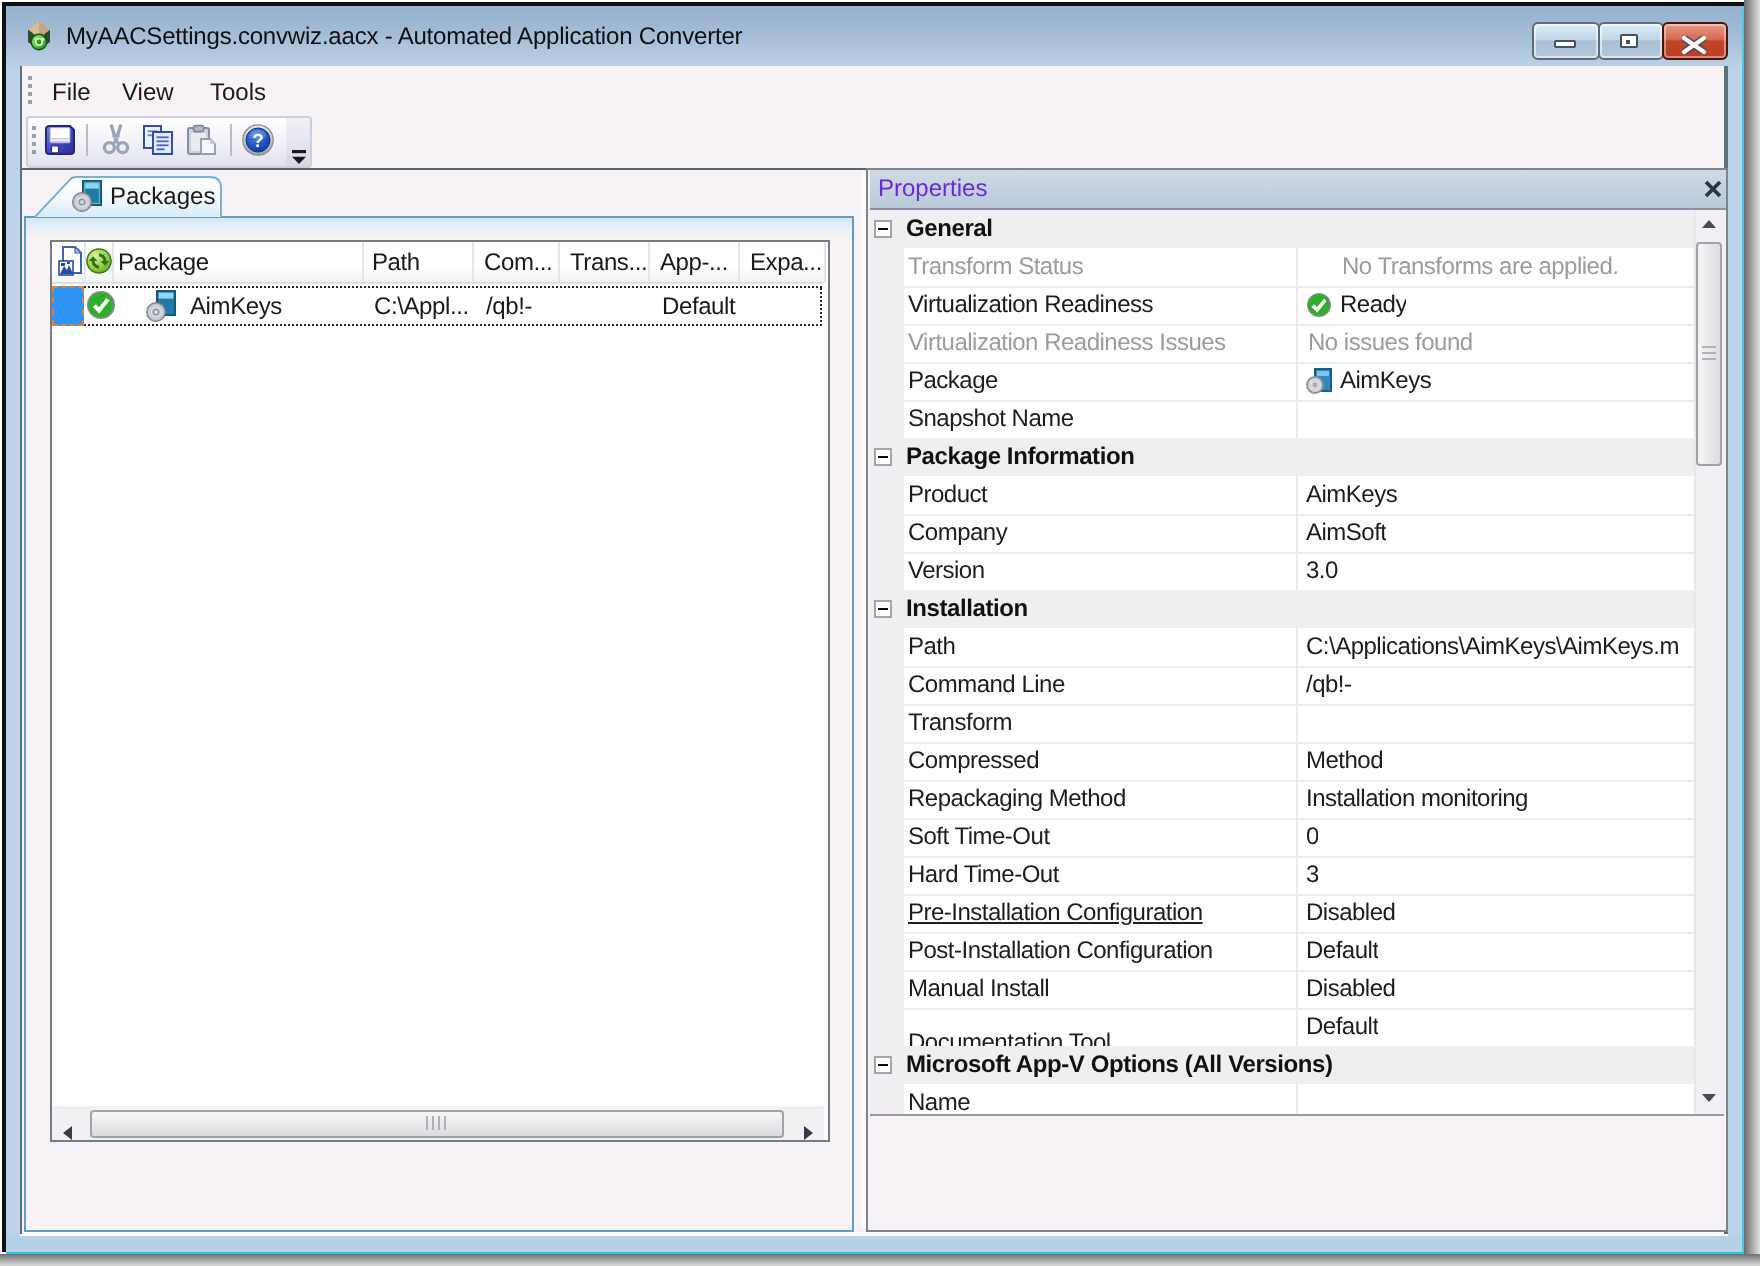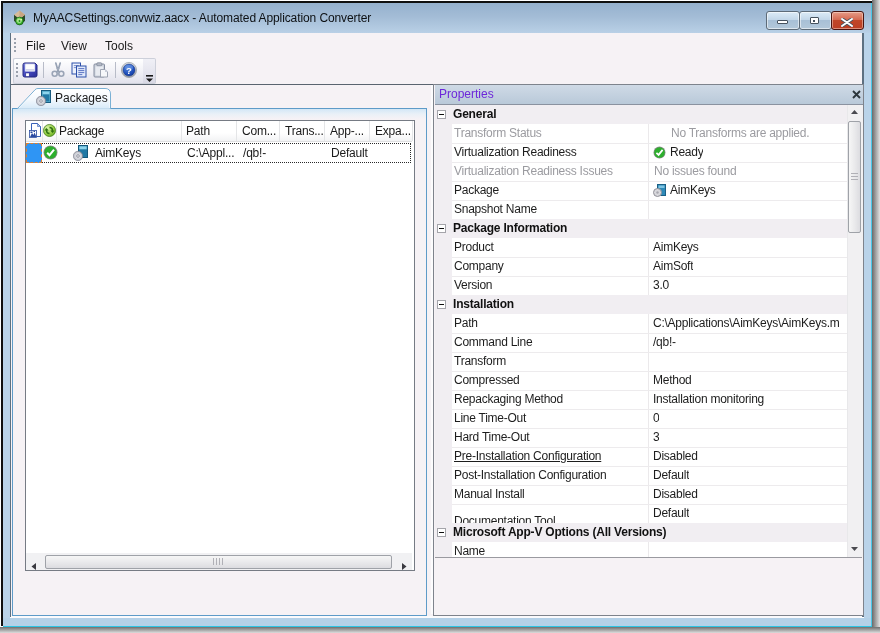--- a/index.html
+++ b/index.html
@@ -347,21 +347,21 @@
 <div class="pval" style="left:653px;top:333px;">/qb!-</div>
 <div class="abs rowline" style="top:352px;"></div>
 <div class="pname" style="top:352px;">Transform</div>
 <div class="abs rowline" style="top:371px;"></div>
 <div class="pname" style="top:371px;">Compressed</div>
 <div class="pval" style="left:653px;top:371px;">Method</div>
 <div class="abs rowline" style="top:390px;"></div>
 <div class="pname" style="top:390px;text-align:right;">Repackaging Method</div>
 <div class="pval" style="left:653px;top:390px;">Installation monitoring</div>
 <div class="abs rowline" style="top:409px;"></div>
-<div class="pname" style="top:409px;">Line Time-Out</div>
+<div class="pname" style="top:409px;">Soft Time-Out</div>
 <div class="pval" style="left:653px;top:409px;">0</div>
 <div class="abs rowline" style="top:428px;"></div>
 <div class="pname" style="top:428px;">Hard Time-Out</div>
 <div class="pval" style="left:653px;top:428px;">3</div>
 <div class="abs rowline" style="top:447px;"></div>
 <div class="pname" style="top:447px;text-decoration:underline;">Pre-Installation Configuration</div>
 <div class="pval" style="left:653px;top:447px;">Disabled</div>
 <div class="abs rowline" style="top:466px;"></div>
 <div class="pname" style="top:466px;">Post-Installation Configuration</div>
 <div class="pval" style="left:653px;top:466px;">Default</div>

